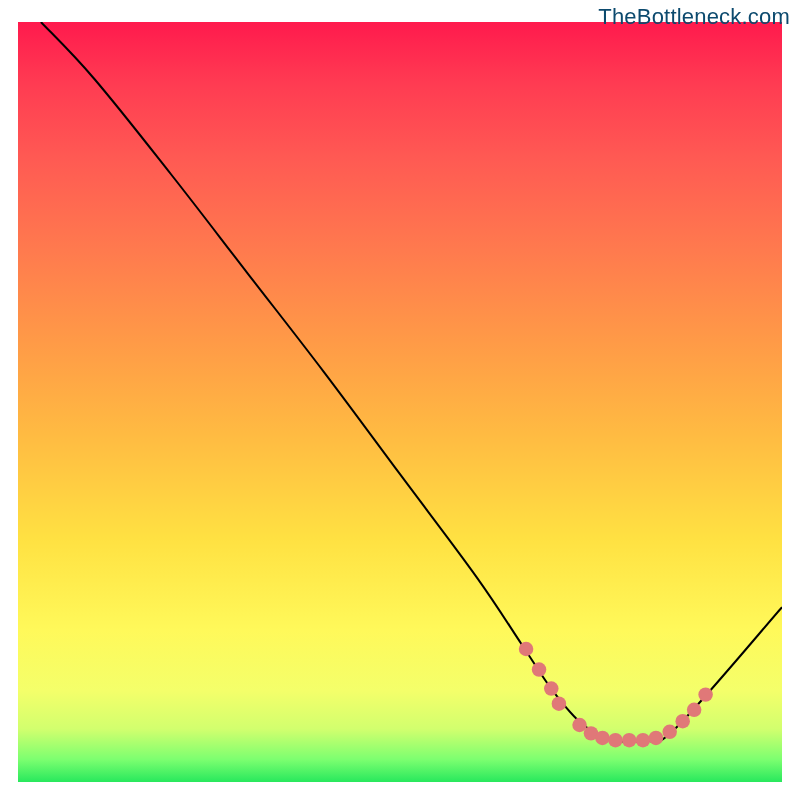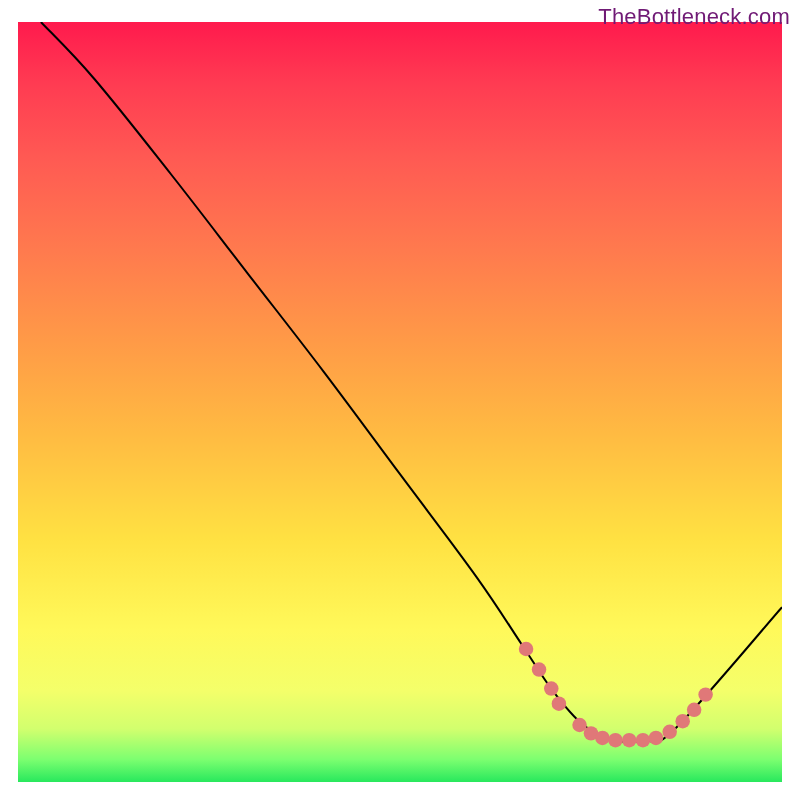--- a/index.html
+++ b/index.html
@@ -15,21 +15,21 @@
     position: relative;
     width: 800px;
     height: 800px;
   }
   .watermark {
     position: absolute;
     top: 4px;
     right: 10px;
     font-size: 22px;
     font-weight: 500;
-    color: #701a75;
+    color: #0c4a6e;
     letter-spacing: 0.2px;
     z-index: 10;
   }
   .plot-area {
     position: absolute;
     left: 18px;
     top: 22px;
     width: 764px;
     height: 760px;
   }

